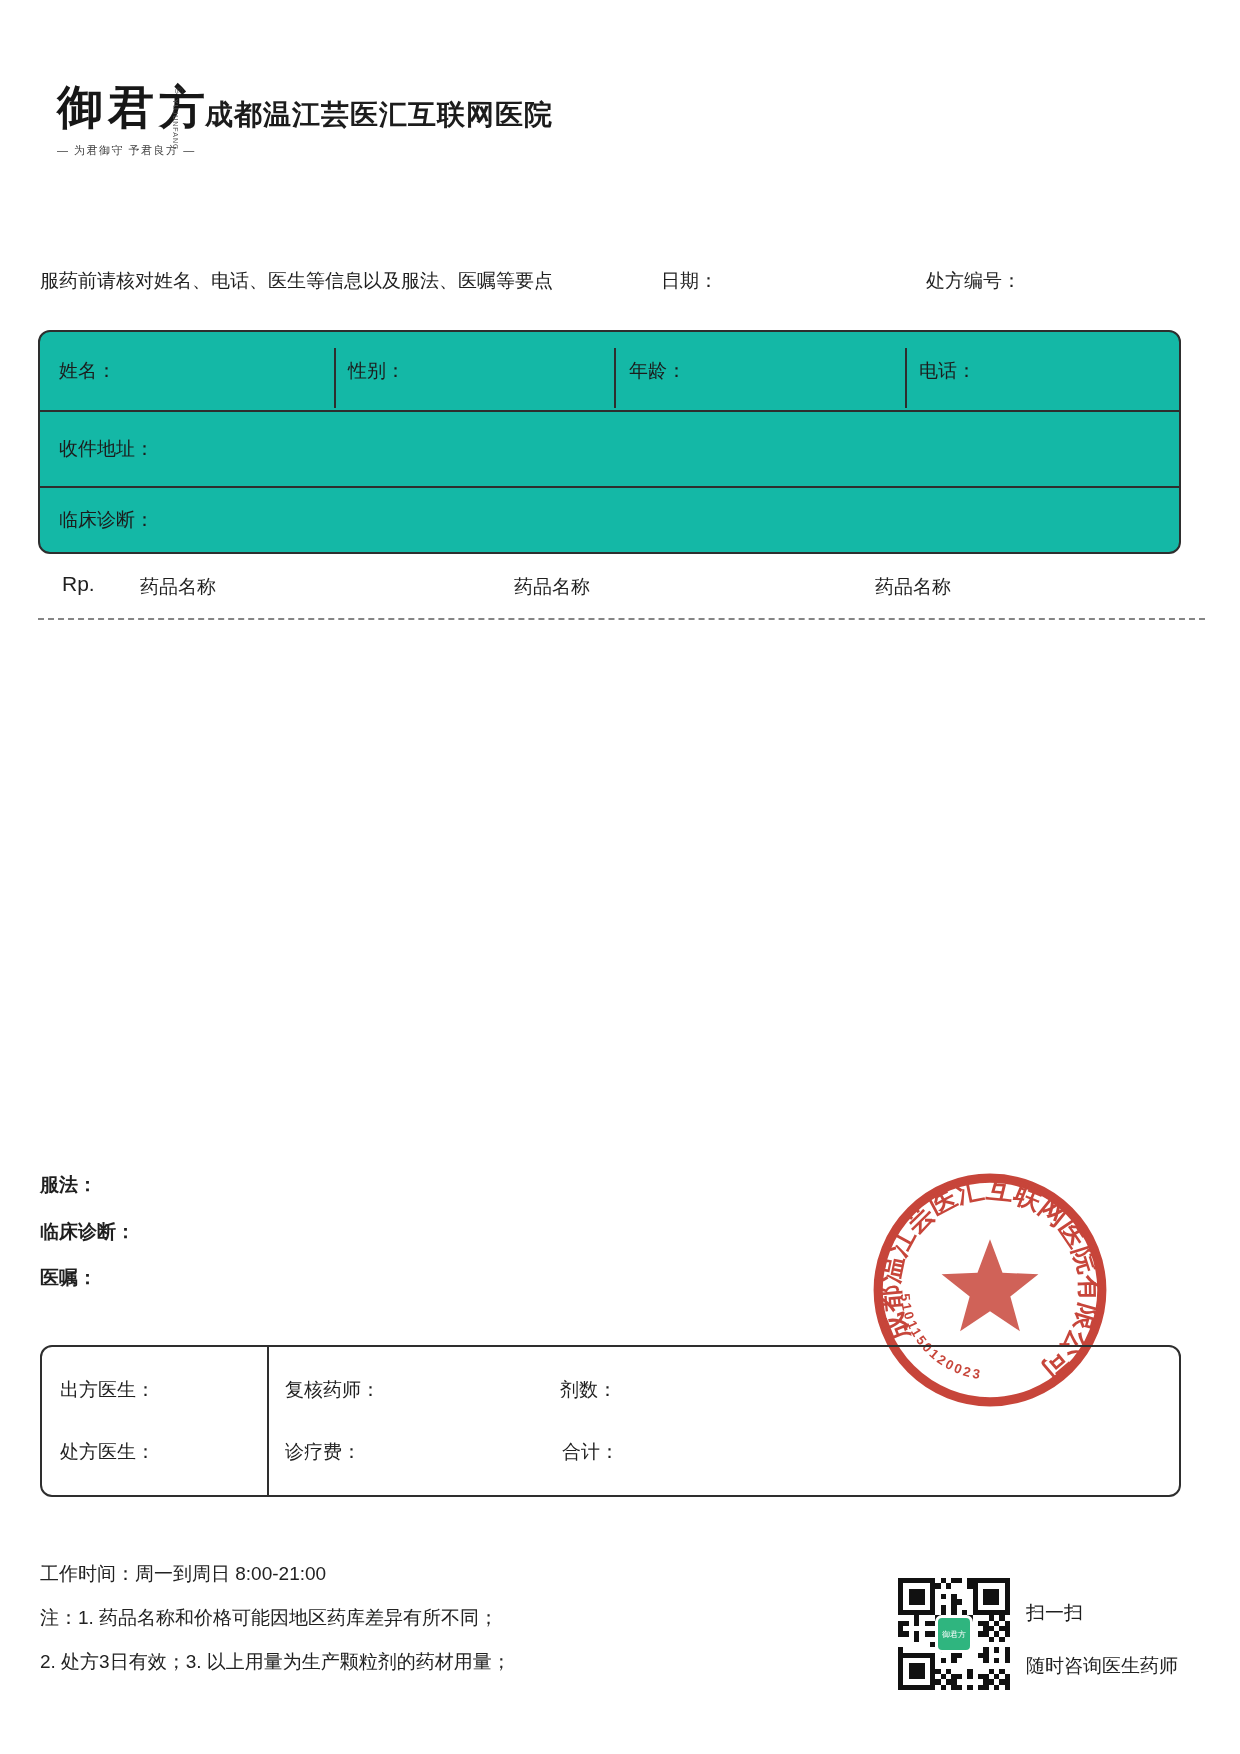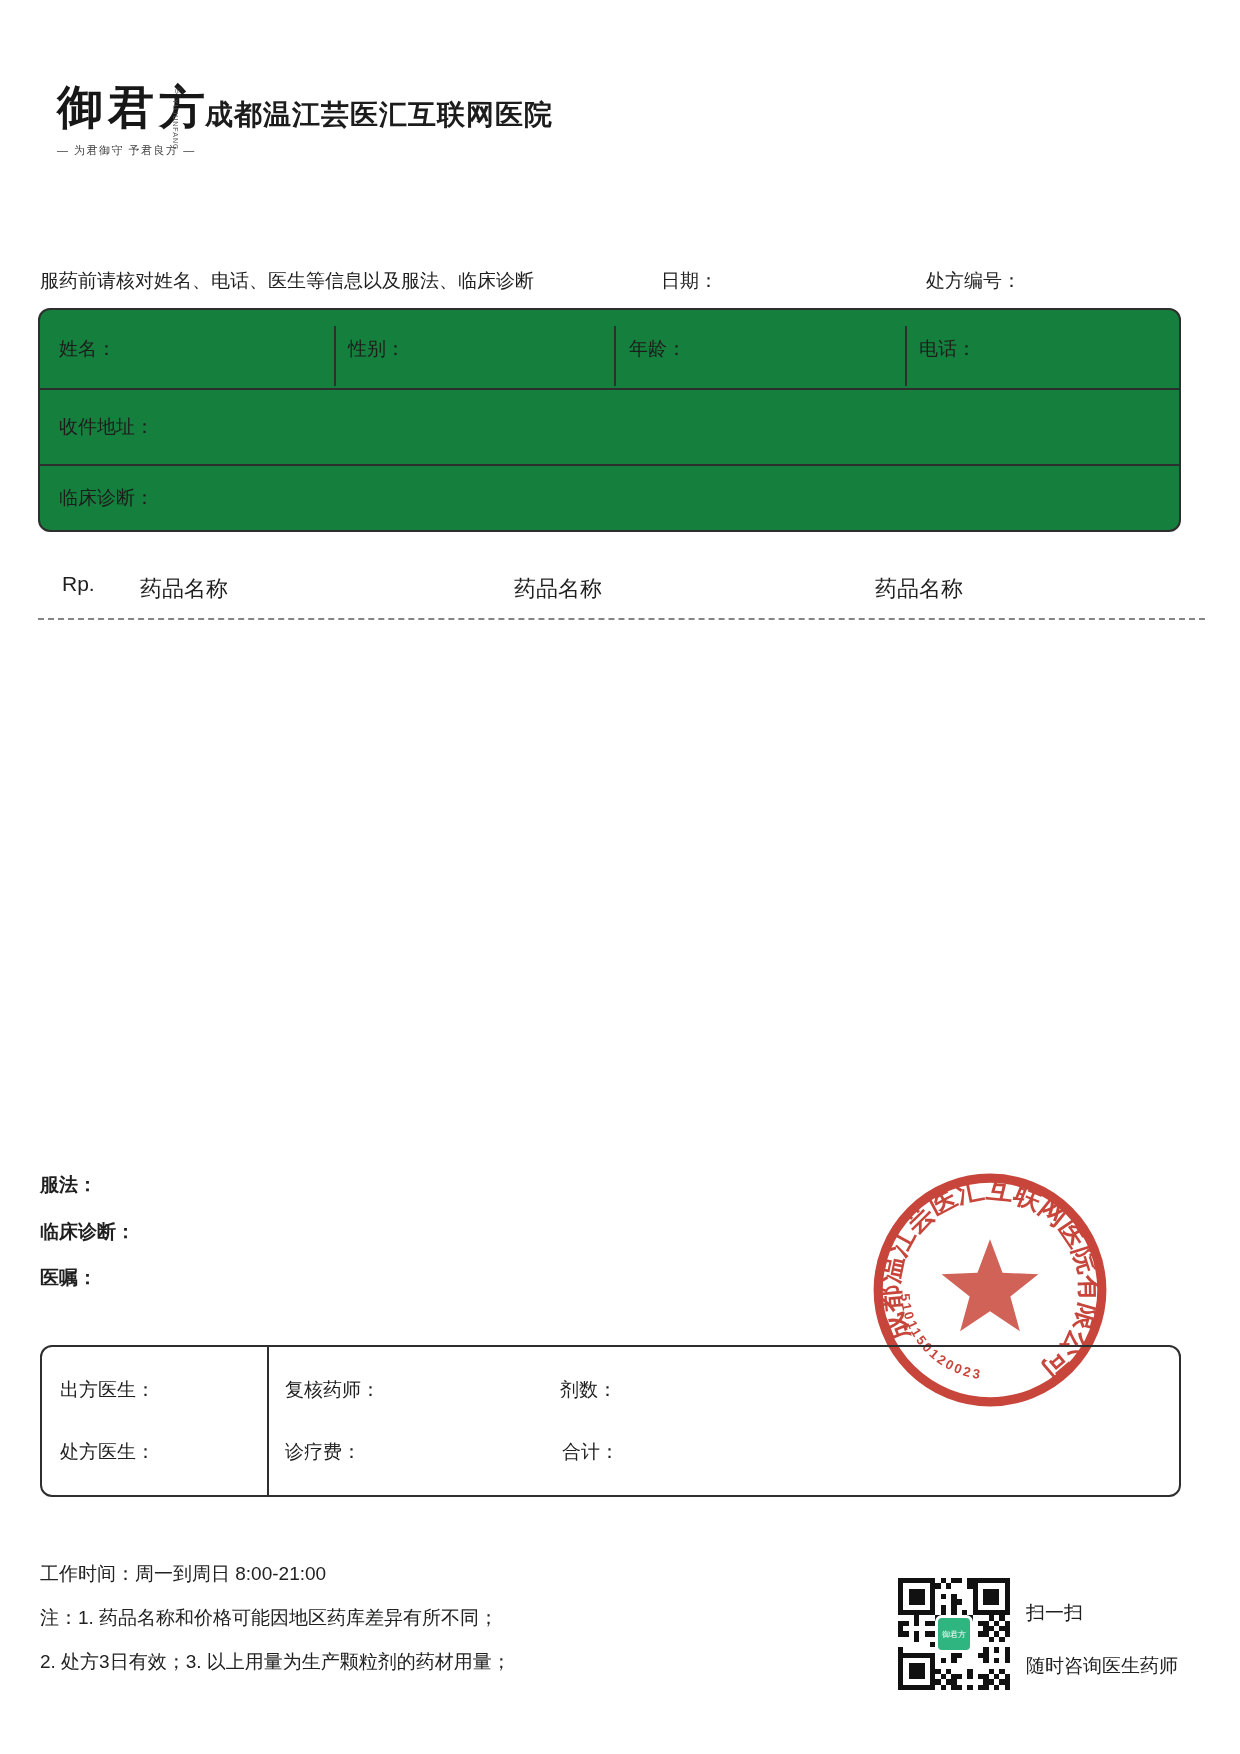--- a/index.html
+++ b/index.html
@@ -24,32 +24,32 @@
   .logo-tagline{left:57px;top:143px;font-size:11px;letter-spacing:1.5px;color:#3c3c3c;}
   .hospital-name{left:205px;top:96px;font-size:28px;font-weight:700;color:#1c1c1c;letter-spacing:1px;}
 
   
   .notice-text{left:40px;top:268px;font-size:19px;}
   .date-label{left:661px;top:268px;font-size:19px;}
   .rx-label{left:926px;top:268px;font-size:19px;}
 
   
   .patient-box{
-    left:38px;top:308px;width:1139px;height:220px;
-    border:2px solid #2e2e2e;border-radius:12px;background:#15803d;
+    left:38px;top:330px;width:1139px;height:220px;
+    border:2px solid #2e2e2e;border-radius:12px;background:#14b8a6;
   }
   .p-row1{position:absolute;left:0;top:0;width:100%;height:78px;border-bottom:2px solid #2e2e2e;}
   .p-row2{position:absolute;left:0;top:80px;width:100%;height:74px;border-bottom:2px solid #2e2e2e;}
   .p-row3{position:absolute;left:0;top:156px;width:100%;height:64px;}
   .field-label{position:absolute;font-size:19px;color:#1c1c1c;top:50%;transform:translateY(-50%);white-space:nowrap;}
   .vdiv{position:absolute;top:16px;height:60px;width:2px;background:#2e2e2e;}
 
   
   .rp-label{left:62px;top:572px;font-size:21px;}
-  .med-col{top:574px;font-size:22px;}
+  .med-col{top:574px;font-size:19px;}
   .dashed-line{
     left:38px;top:618px;width:1167px;height:0;
     border-top:2px dashed #858585;
   }
 
   
   .usage-label{left:40px;font-size:19px;font-weight:bold;}
 
   
   .stamp{left:868px;top:1168px;width:244px;height:244px;opacity:.88;mix-blend-mode:multiply;}
@@ -82,21 +82,21 @@
 <body>
 
 <div class="abs logo-text">御君方</div>
 <div class="abs logo-side">
   <span class="logo-reg">®</span>
   <span class="logo-vert">YUJUNFANG</span>
 </div>
 <div class="abs logo-tagline">— 为君御守 予君良方 —</div>
 <div class="abs hospital-name">成都温江芸医汇互联网医院</div>
 
-<div class="abs notice-text">服药前请核对姓名、电话、医生等信息以及服法、临床诊断</div>
+<div class="abs notice-text">服药前请核对姓名、电话、医生等信息以及服法、医嘱等要点</div>
 <div class="abs date-label">日期：</div>
 <div class="abs rx-label">处方编号：</div>
 
 <div class="abs patient-box">
   <div class="p-row1">
     <span class="field-label" style="left:19px">姓名：</span>
     <span class="field-label" style="left:308px">性别：</span>
     <span class="field-label" style="left:589px">年龄：</span>
     <span class="field-label" style="left:879px">电话：</span>
     <span class="vdiv" style="left:294px"></span>

